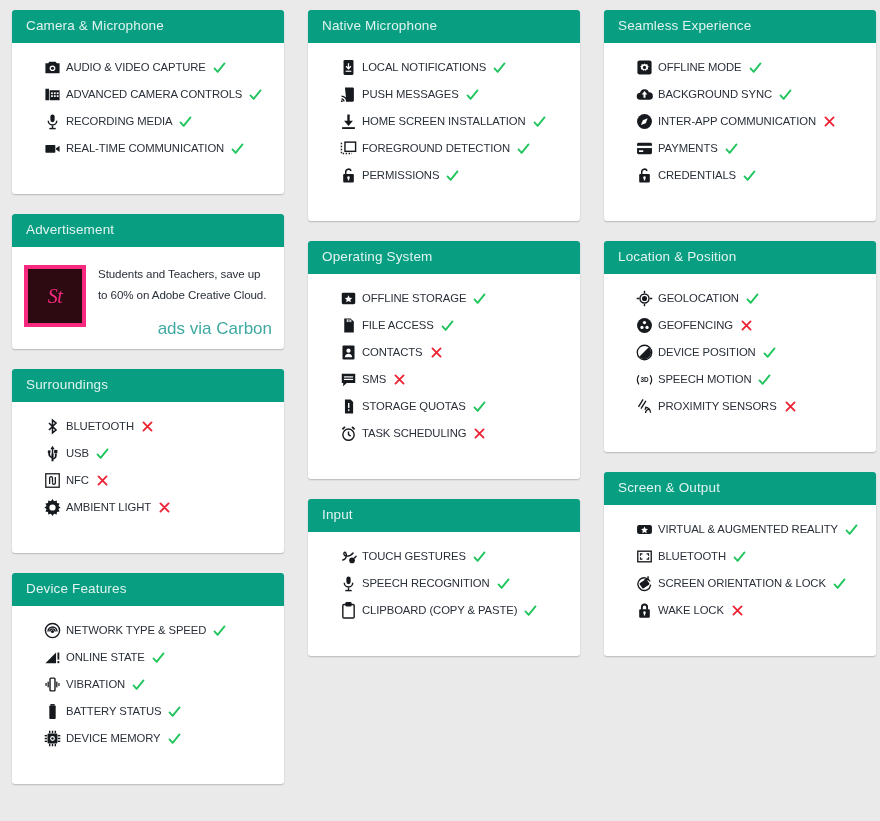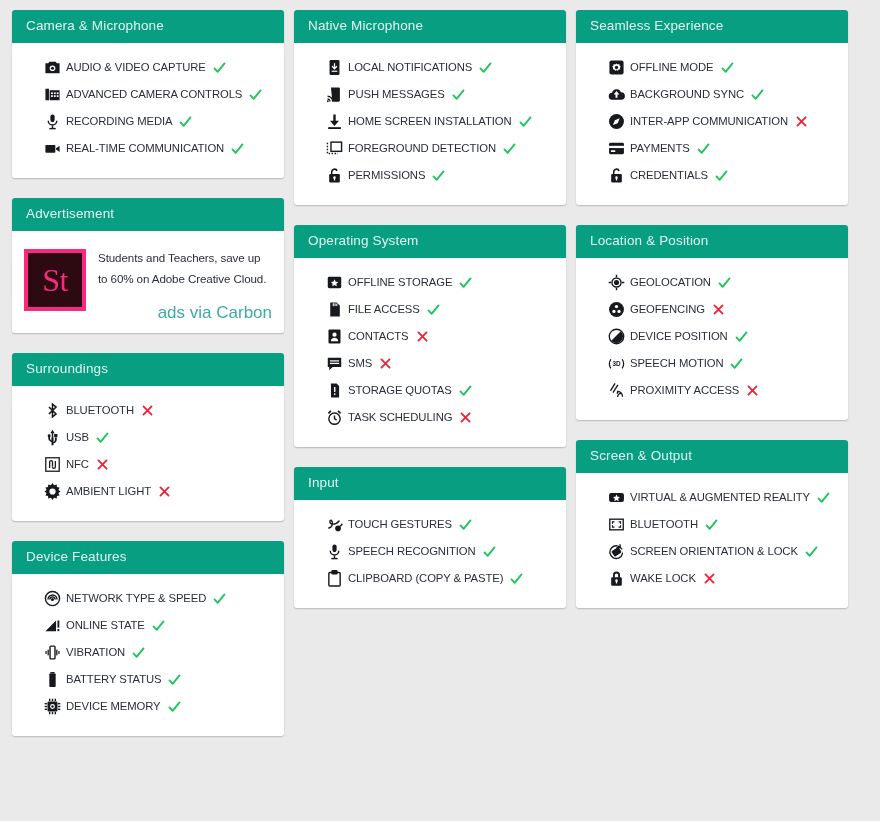--- a/index.html
+++ b/index.html
@@ -7,21 +7,21 @@
   html, body {
     margin: 0; padding: 0;
     width: 880px; height: 821px;
     background: #eaeaea;
     font-family: "Liberation Sans", "DejaVu Sans", sans-serif;
     overflow: hidden;
   }
   #board {
     display: flex;
     align-items: flex-start;
-    gap: 10px;
+    gap: 24px;
     padding: 10px 12px;
     width: 880px;
   }
   .column {
     width: 272px;
     flex: 0 0 272px;
     display: flex;
     flex-direction: column;
     gap: 20px;
   }
@@ -33,21 +33,21 @@
   }
   .card-header {
     background: #089e82;
     color: rgba(255,255,255,0.88);
     font-size: 13.5px;
     letter-spacing: 0.15px;
     padding: 9px 0 10px 14px;
     line-height: 14px;
   }
   .card-body {
-    padding: 11px 10px 16px 10px;
+    padding: 11px 10px 32px 10px;
   }
   .feature-row {
     display: flex;
     align-items: center;
     padding: 5px 0 5px 22px;
     min-height: 24px;
   }
   .feature-icon {
     width: 17px;
     height: 17px;
@@ -88,25 +88,26 @@
     flex: 0 0 62px;
     background: #2d0a12;
     border: 4px solid #f72a7f;
     display: flex;
     align-items: center;
     justify-content: center;
     margin-top: 4px;
   }
   .ad-logo-text {
     color: #f72a7f;
-    font-size: 32px;
+    font-size: 20px;
     font-weight: 400;
     line-height: 30px;
     letter-spacing: -0.5px;
     font-family: "Liberation Serif", "DejaVu Serif", serif;
+    font-style: italic;
   }
   .ad-right { flex: 1 1 auto; padding-top: 2px; }
   .ad-text {
     font-size: 11.6px;
     color: #2a3039;
     line-height: 21px;
     letter-spacing: -0.1px;
   }
   .ad-link {
     display: block;
@@ -758,21 +759,21 @@
             <span class="feature-icon">
               <svg width="17" height="17" viewBox="0 0 24 24" fill="none" stroke="currentColor" stroke-width="1.9">
                 <path d="M10 2L3.5 12.5"></path>
                 <path d="M14 4L7 15"></path>
                 <path d="M13.5 21a5 5 0 0 1 5-5"></path>
                 <path d="M13 16.5a3 3 0 0 1 3-3"></path>
                 <path d="M20 21.5a8 8 0 0 1 0-0"></path>
                 <path d="M12.6 12.8a8 8 0 0 1 8 8"></path>
               </svg>
             </span>
-            <span class="feature-label">PROXIMITY ACCESS</span>
+            <span class="feature-label">PROXIMITY SENSORS</span>
             <span class="status">
               <svg width="13" height="13" viewBox="0 0 24 24" fill="none" stroke="#ee2233" stroke-width="3.4" stroke-linecap="round">
                 <path d="M4.5 4.5l15 15M19.5 4.5l-15 15"></path>
               </svg>
             </span>
           </div>
         </div>
       </div>
       <div class="card">
         <div class="card-header">Screen &amp; Output</div>

